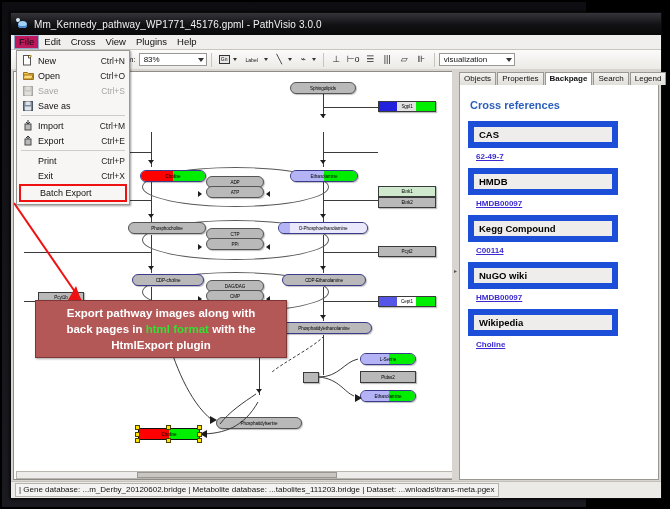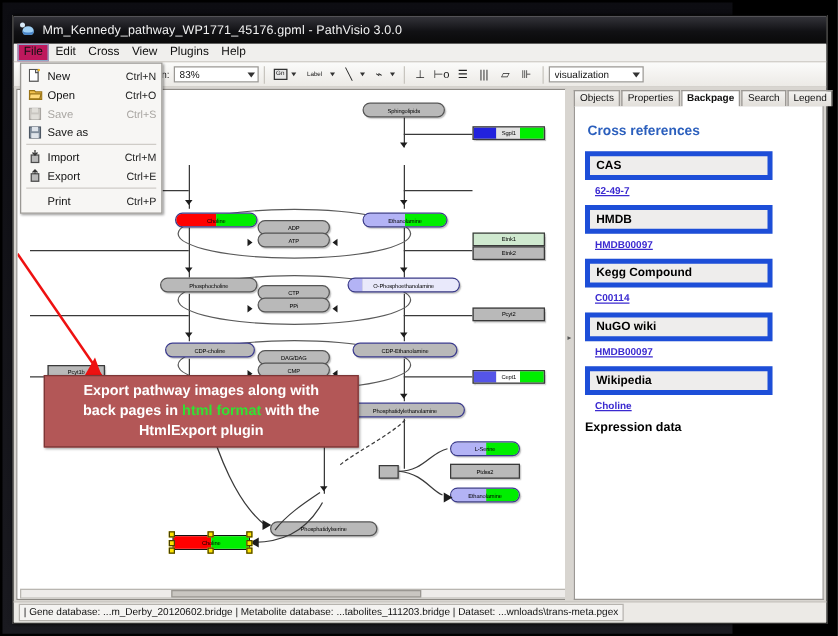--- a/index.html
+++ b/index.html
@@ -63,21 +63,21 @@
   #tabstrip{position:absolute;left:0;top:0;right:0;height:14px;display:flex;align-items:flex-end;
             border-bottom:1px solid #9b9894;background:#d8d5d0;}
   .rtab{font-size:8px;color:#111;padding:1px 4px 1px 4px;border:1px solid #9b9894;
         border-bottom:none;background:linear-gradient(180deg,#f3f2f0,#e2dfda);margin-right:1px;
         line-height:10px;cursor:default;}
   .rtab.active{background:#fff;position:relative;top:1px;padding-bottom:2px;font-weight:bold;}
   #tabpanel{position:absolute;left:0;top:14px;right:0;bottom:0;background:#fff;
             border:1px solid #9b9894;border-top:none;overflow:hidden;padding:6px 8px;box-sizing:border-box;}
   #xref-title{color:#2b5fbd;font-size:11px;font-weight:bold;margin:8px 0 10px 2px;}
   .xgroup{margin-bottom:7px;}
-  .xhead{border:4px solid #1d4ed8;background:#eeedec;font-size:9.5px;font-weight:bold;color:#000;
+  .xhead{border:6px solid #1d4ed8;background:#eeedec;font-size:9.5px;font-weight:bold;color:#000;
          padding:2px 5px;width:150px;box-sizing:border-box;}
   .xval{font-size:8px;margin:4px 0 0 8px;font-weight:bold;color:#000;}
   .xval a{color:#3b2ad0;text-decoration:underline;}
   #expr-data{font-size:10px;font-weight:bold;color:#000;margin-top:8px;}
 
   
   #statusbar{position:absolute;left:0;bottom:0;width:100%;height:16px;
              background:#eceae6;border-top:1px solid #c3c0ba;display:flex;align-items:center;}
   #status-text{font-size:8px;color:#111;margin-left:4px;white-space:nowrap;
                border:1px solid #b6b3ae;background:#f4f3f1;padding:1px 3px;line-height:10px;}
@@ -447,21 +447,20 @@
          </div>
          <div class="xgroup">
            <div class="xhead">NuGO wiki</div>
            <div class="xval"><a href="#">HMDB00097</a></div>
          </div>
          <div class="xgroup">
            <div class="xhead">Wikipedia</div>
            <div class="xval"><a href="#">Choline</a></div>
          </div>
 
-         <div id="expr-data">Expression data</div>
        </div>
      </div>
 
    </div>
 
    <div id="statusbar">
      <div id="status-text">| Gene database: ...m_Derby_20120602.bridge | Metabolite database: ...tabolites_111203.bridge | Dataset: ...wnloads\trans-meta.pgex</div>
    </div>
 
    <div id="filemenu">
@@ -528,20 +527,29 @@
        </span>
        <span class="fm-label">Export</span>
        <span class="fm-acc">Ctrl+E</span>
      </div>
      <div class="fm-sep"></div>
      <div class="fm-row">
        <span class="fm-ico"></span>
        <span class="fm-label">Print</span>
        <span class="fm-acc">Ctrl+P</span>
      </div>
+     <div class="fm-row">
+       <span class="fm-ico"></span>
+       <span class="fm-label">Exit</span>
+       <span class="fm-acc">Ctrl+X</span>
+     </div>
+     <div class="fm-row" id="batch-export-row">
+       <span class="fm-ico"></span>
+       <span class="fm-label">Batch Export</span>
+     </div>
    </div>
 
    <div id="callout">
      <div id="callout-text">
        <span>Export pathway images along with back pages in </span><span class="hl">html format</span><span> with the HtmlExport plugin</span>
      </div>
    </div>
 
   </div>
  </div>

